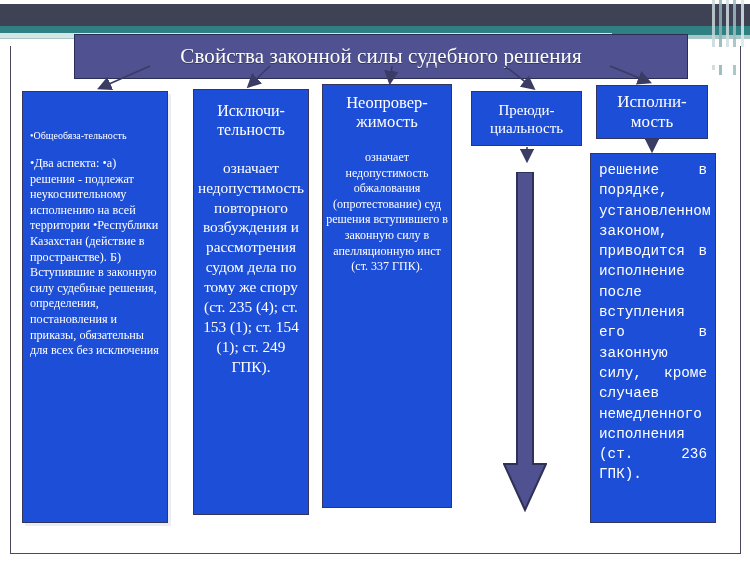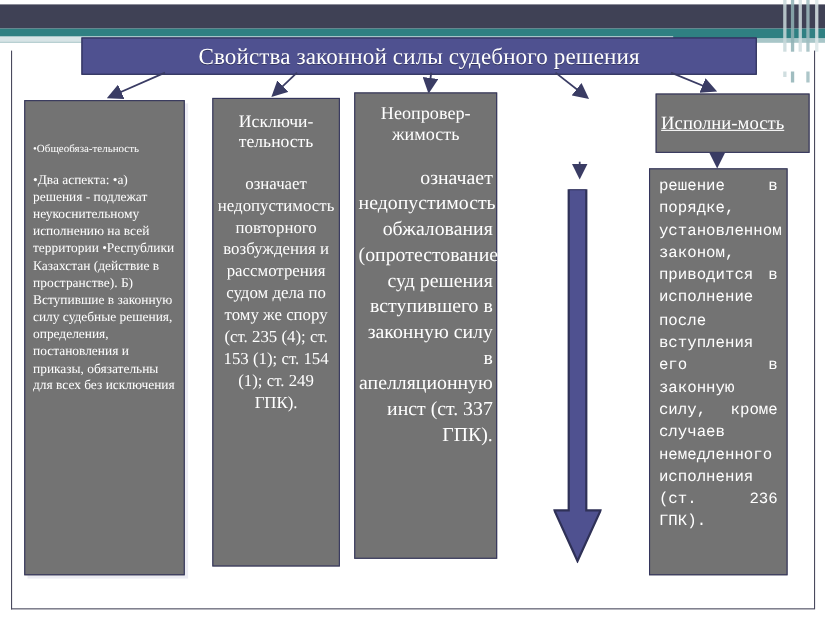--- a/index.html
+++ b/index.html
@@ -96,39 +96,39 @@
     position: absolute;
     left: 740px; top: 46px;
     width: 1px; height: 508px;
     background: #4a4a5e;
   }
 
   
   .title-box {
     position: absolute;
     left: 74px; top: 34px;
-    width: 614px; height: 34px;
+    width: 614px; height: 45px;
     background: #4f5190;
     border: 1px solid #2b2d55;
     display: flex;
     align-items: center;
     justify-content: center;
   }
   .title-box span {
     color: #ffffff;
     font-size: 21px;
     letter-spacing: .1px;
     white-space: nowrap;
     text-shadow: 0 1px 0 rgba(0,0,0,.35);
   }
 
   
   .node {
     position: absolute;
-    background: #737373;
+    background: #1d4ed8;
     border: 1px solid #34355c;
     color: #ffffff;
     padding: 6px 7px;
   }
   .node.shadow {
     box-shadow: 3px 3px 0 rgba(235,235,242,.95);
   }
 
   
   #box1 {
@@ -171,44 +171,43 @@
     left: 322px; top: 84px;
     width: 130px; height: 424px;
     padding: 0;
   }
   #box3 .h3 {
     display:block; text-align:center;
     font-size: 16.5px; line-height: 1.18;
     padding: 8px 4px 0 4px;
   }
   #box3 .p3 {
-    display:block; text-align:right;
-    font-size: 18px; line-height: 1.3;
+    display:block; text-align:center;
+    font-size: 12px; line-height: 1.3;
     padding: 18px 3px 0 3px;
   }
 
   
   #box4 {
     left: 471px; top: 91px;
     width: 111px; height: 55px;
     display:flex; align-items:center; justify-content:center;
     padding: 0 4px;
   }
   #box4 .h4 {
     display:block; text-align:center;
     font-size: 15px; line-height: 1.2;
   }
 
   
   #box5 {
     left: 596px; top: 85px;
-    width: 140px; height: 54px;
+    width: 112px; height: 54px;
     display:flex; align-items:center; justify-content:flex-start;
     padding: 0 4px;
-    text-decoration: underline;
   }
   #box5 .h5 {
     display:block; text-align:center;
     font-size: 17px; line-height: 1.2;
   }
 
   
   #box5b {
     left: 590px; top: 153px;
     width: 126px; height: 370px;
@@ -287,20 +286,23 @@
   <div class="node" id="box2">
     <span class="h2">Исключи-тельность</span>
     <span class="p2">означает недопустимость повторного возбуждения и рассмотрения судом дела по тому же спору (ст. 235 (4); ст. 153 (1); ст. 154 (1); ст. 249 ГПК).</span>
   </div>
 
   <div class="node" id="box3">
     <span class="h3">Неопровер-жимость</span>
     <span class="p3">означает недопустимость обжалования (опротестование) суд решения вступившего в законную силу в апелляционную инст (ст. 337 ГПК).</span>
   </div>
 
+  <div class="node" id="box4">
+    <span class="h4">Преюди-циальность</span>
+  </div>
 
   <svg id="bigarrow" viewBox="0 0 44 340" xmlns="http://www.w3.org/2000/svg" preserveAspectRatio="none">
     <polygon points="14,0 30,0 30,292 43,292 22,338 1,292 14,292" fill="#4f5190" stroke="#2f3157" stroke-width="2"></polygon>
   </svg>
 
   <div class="node" id="box5">
     <span class="h5">Исполни-мость</span>
   </div>
 
   <div class="node" id="box5b">

